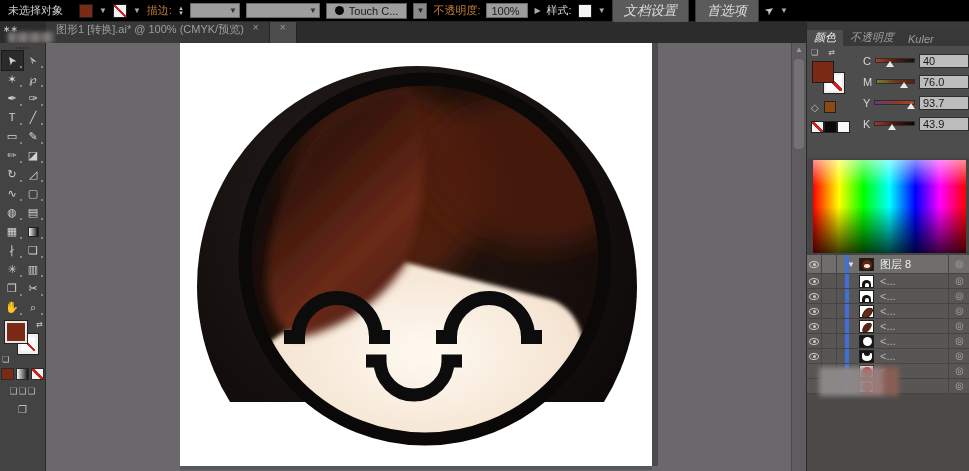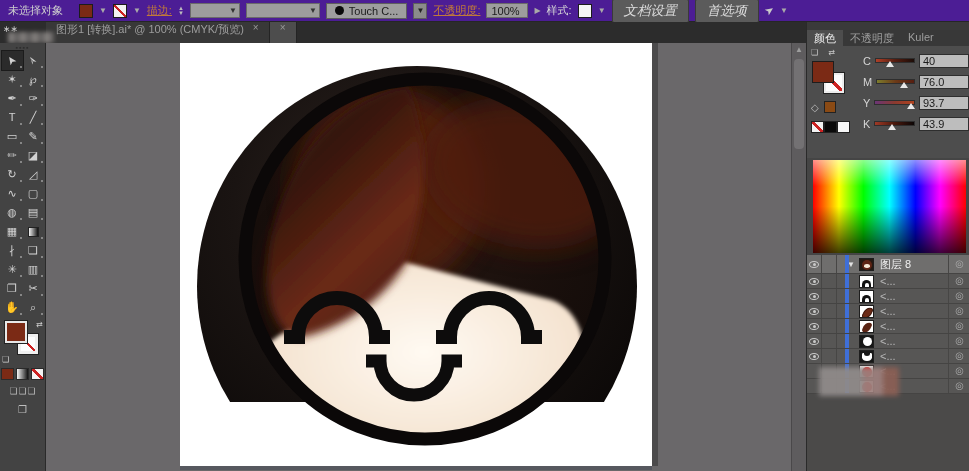--- a/index.html
+++ b/index.html
@@ -1,28 +1,28 @@
 <!DOCTYPE html>
 <html><head>
 <meta charset="utf-8">
 <style>
   * { margin:0; padding:0; box-sizing:border-box; }
   html,body { width:969px; height:471px; overflow:hidden; background:#3c3c3c;
     font-family:"Liberation Sans","DejaVu Sans",sans-serif; font-size:11px; color:#d8d8d8; }
 
   
-  .control-bar { height:22px; background:#4c1d95; border-bottom:1px solid #262626;
+  .control-bar { height:22px; background:#000000; border-bottom:1px solid #262626;
     display:flex; align-items:center; gap:6px; padding:0 8px; white-space:nowrap; }
   .status { color:#cfcfcf; margin-right:10px; }
   .swatch { width:14px; height:14px; border:1px solid #1c1c1c; display:inline-block; }
   .swatch.fill { background:#7b2a15; }
   .swatch.none { background:#f3f3f3 linear-gradient(45deg,transparent 43%,#cc2222 43%,#cc2222 57%,transparent 57%); }
   .swatch.white { background:#f5f5f5; }
   .caret { color:#a9a9a9; font-size:8px; }
-  .link { color:#c07a3a; text-decoration:underline; }
+  .link { color:#c07a3a; }
   .stepper { display:inline-flex; flex-direction:column; line-height:5px; font-size:6px; color:#bdbdbd; }
   .dd { height:15px; background:#9d9d9d; border:1px solid #6a6a6a; position:relative; display:inline-flex; align-items:center; }
   .dd .dcaret { position:absolute; right:2px; color:#333; font-size:8px; }
   .dd.w1 { width:50px; } .dd.w2 { width:74px; }
   .touch { height:16px; background:#9e9e9e; border:1px solid #5e5e5e; color:#1b1b1b;
     display:inline-flex; align-items:center; gap:5px; padding:0 8px; }
   .touch .dot { width:9px; height:9px; border-radius:50%; background:#0a0a0a; }
   .touch-caret { height:16px; width:14px; background:#8b8b8b; border:1px solid #5e5e5e;
     display:inline-flex; align-items:center; justify-content:center; color:#222; font-size:8px; }
   .valbox { height:15px; width:42px; background:#9d9d9d; border:1px solid #6a6a6a; color:#1b1b1b;
@@ -72,21 +72,21 @@
   .artboard { position:absolute; left:134px; top:0; width:472px; height:423px; background:#ffffff;
     box-shadow:6px 0 0 rgba(40,40,40,.45), 0 4px 0 rgba(70,75,85,.55); }
   .vscroll { position:absolute; right:0; top:0; bottom:0; width:15px; background:#5e5c5e; border-left:1px solid #4a484a; }
   .vscroll .up { position:absolute; top:2px; left:3px; color:#9d9d9d; font-size:8px; }
   .vscroll .thumbbar { position:absolute; top:16px; left:2px; width:10px; height:90px; background:#737173; border-radius:4px; }
 
   
   .dock { width:163px; background:#454545; border-left:1px solid #2a2a2a; position:relative; margin-top:-21px; padding-top:0; }
   .dock-gap { height:8px; background:#3a3a3a; }
   .ptabs { display:flex; background:#383838; height:16px; align-items:stretch; }
-  .ptab { padding:1px 7px; color:#9d9d9d; display:flex; align-items:flex-start; gap:3px; }
+  .ptab { padding:1px 7px; color:#9d9d9d; display:flex; align-items:flex-end; gap:3px;font-style:italic; }
   .ptab.active { background:#4d4d4d; color:#eaeaea; }
   .color-panel { background:#4d4d4d; padding:4px 0 6px 4px; position:relative; height:112px; }
   .cp-left { position:absolute; left:4px; top:2px; width:48px; }
   .cp-icons { color:#c9c9c9; font-size:8px; letter-spacing:4px; }
   .cp-fs { position:relative; height:40px; margin-top:2px; }
   .cp-fill { position:absolute; left:1px; top:2px; width:22px; height:22px; background:#7b2a15; border:1px solid #1d1d1d; }
   .cp-stroke { position:absolute; left:13px; top:14px; width:20px; height:20px; border:2px solid #ececec; outline:1px solid #222;
     background:#fdfdfd linear-gradient(45deg,transparent 42%,#cc2222 42%,#cc2222 58%,transparent 58%); }
   .cp-cube-row { margin-top:2px; display:flex; align-items:center; gap:5px; }
   .cp-cube { color:#bdbdbd; font-size:10px; }

